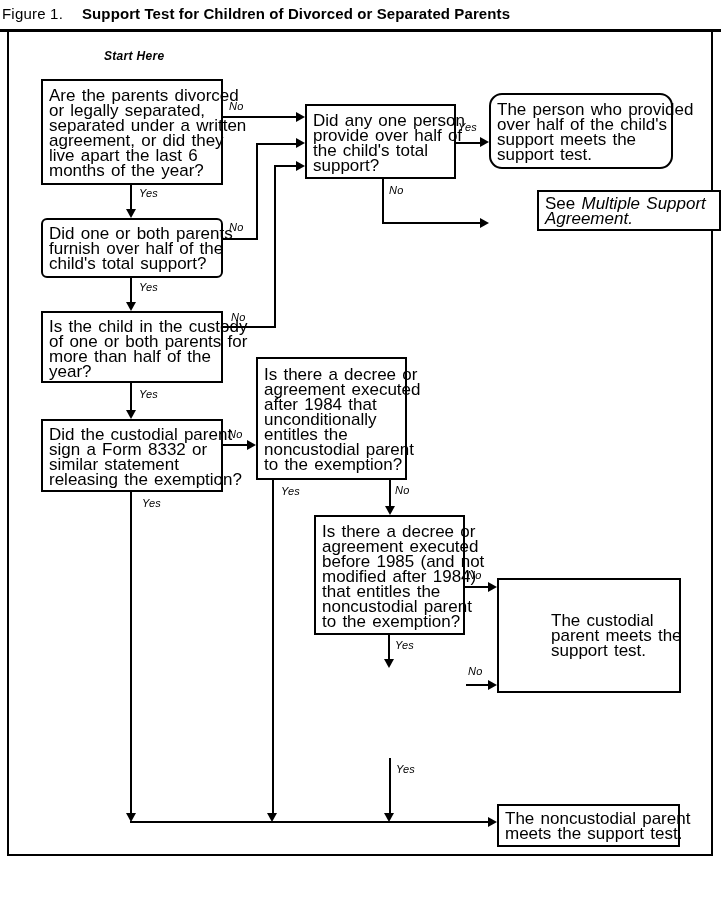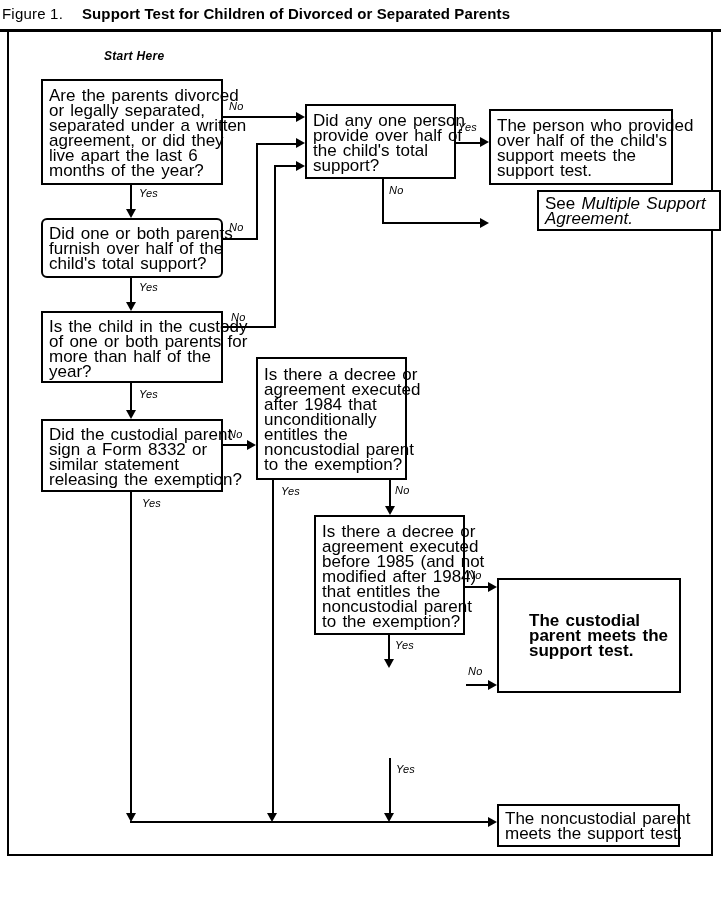--- a/index.html
+++ b/index.html
@@ -11,21 +11,21 @@
   .top-rule{position:absolute;left:0;top:29px;width:721px;height:3px;background:#000;}
   .outer{position:absolute;left:7px;top:30px;width:702px;height:822px;border:2px solid #000;background:transparent;}
   .start{position:absolute;left:104px;top:49px;font-size:12px;font-weight:700;font-style:italic;letter-spacing:.3px;}
   .node{position:absolute;border:2px solid #000;background:#fff;font-size:17px;line-height:15px;
         padding:5px 6px;white-space:pre;box-sizing:border-box;word-spacing:1.5px;}
   .hl{position:absolute;height:2px;background:#000;}
   .vl{position:absolute;width:2px;background:#000;}
   .ar{position:absolute;width:0;height:0;border-top:5px solid transparent;border-bottom:5px solid transparent;border-left:9px solid #000;}
   .ad{position:absolute;width:0;height:0;border-left:5px solid transparent;border-right:5px solid transparent;border-top:9px solid #000;}
   .lbl{position:absolute;font-style:italic;font-size:11px;letter-spacing:.2px;}
-  .center-node{display:flex;align-items:center;padding-left:30px;font-weight:bold;}
+  .center-node{display:flex;align-items:center;padding-left:52px;}
   .it{font-style:italic;white-space:pre-line;}
 </style>
 </head>
 <body>
 
 <div class="page">
 
   <div class="fig-title">
     <span class="figlabel">Figure 1.</span>
     <span class="figtext">Support Test for Children of Divorced or Separated Parents</span>
@@ -49,21 +49,21 @@
 more than half of the
 year?</div>
   <div class="node" style="left:41px;top:419px;width:182px;height:73px;padding-top:6px;">Did the custodial parent
 sign a Form 8332 or
 similar statement
 releasing the exemption?</div>
   <div class="node" style="left:305px;top:104px;width:151px;height:75px;padding-top:7px;">Did any one person
 provide over half of
 the child's total
 support?</div>
-  <div class="node" style="left:489px;top:109px;width:184px;height:76px;padding-top:7px;">The person who provided
+  <div class="node" style="left:489px;top:93px;width:184px;height:76px;padding-top:7px;border-radius:13px;">The person who provided
 over half of the child's
 support meets the
 support test.</div>
   <div class="node" style="left:489px;top:190px;width:184px;height:41px;padding-top:4px;margin-left:48px;"><span>See</span> <span class="it">Multiple Support
 Agreement.</span></div>
   <div class="node" style="left:256px;top:357px;width:151px;height:123px;padding-top:8px;">Is there a decree or
 agreement executed
 after 1984 that
 unconditionally
 entitles the

